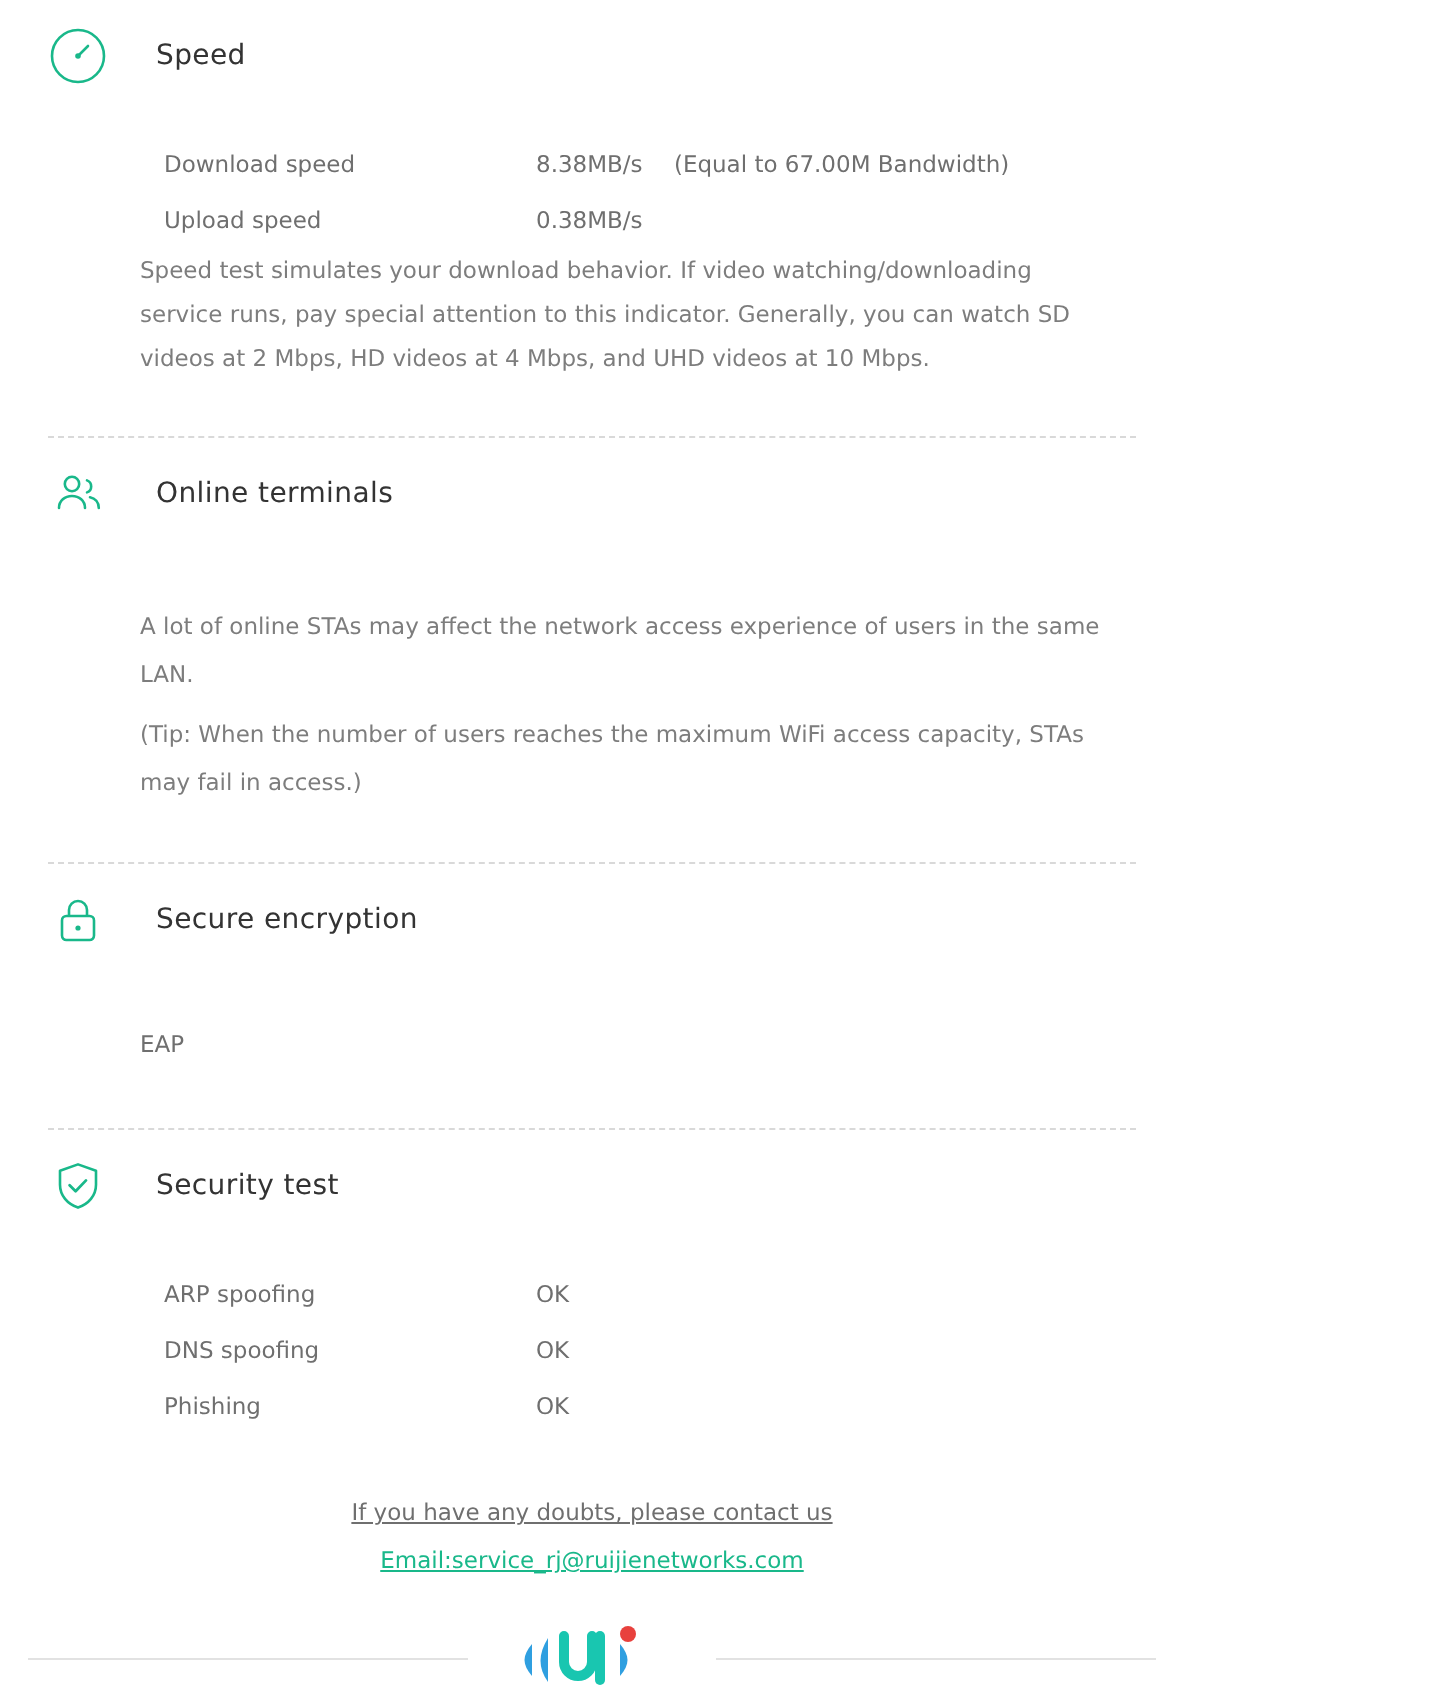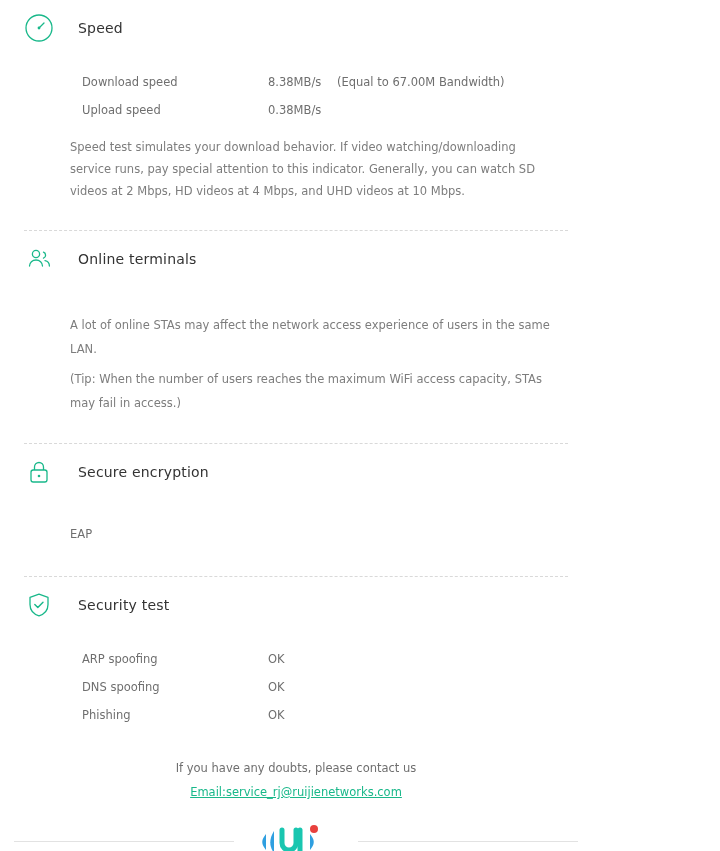--- a/index.html
+++ b/index.html
@@ -76,21 +76,20 @@
     font-size: 11.5px;
     color: #6f6f6f;
     line-height: 28px;
   }
   .note {
     font-size: 11.5px;
     color: #7d7d7d;
     line-height: 22px;
     padding-left: 56px;
     padding-right: 24px;
-    margin-top: 12px;
   }
   .note.tight {
     line-height: 24px;
     margin-top: 6px;
   }
   .divider {
     border-top: 1px dashed #d9d9d9;
     margin: 0 10px;
   }
 
@@ -100,20 +99,21 @@
 
   
   .footer {
     text-align: center;
     margin-top: 28px;
   }
   .contact {
     font-size: 11.5px;
     color: #6f6f6f;
     line-height: 22px;
+    text-decoration: underline;
   }
   .email-link {
     display: inline-block;
     margin-top: 6px;
     font-size: 11.5px;
     color: #19b88a;
     text-decoration: underline;
   }
   .logo-wrap {
     position: relative;

